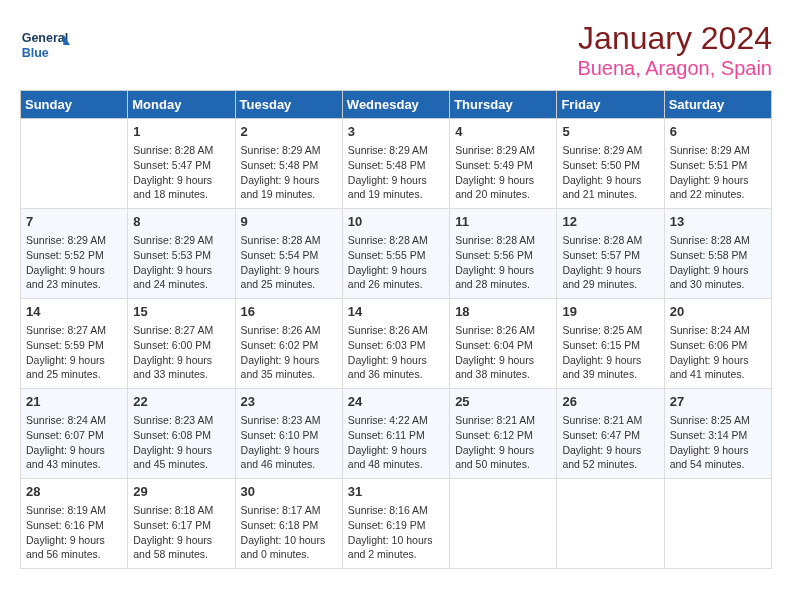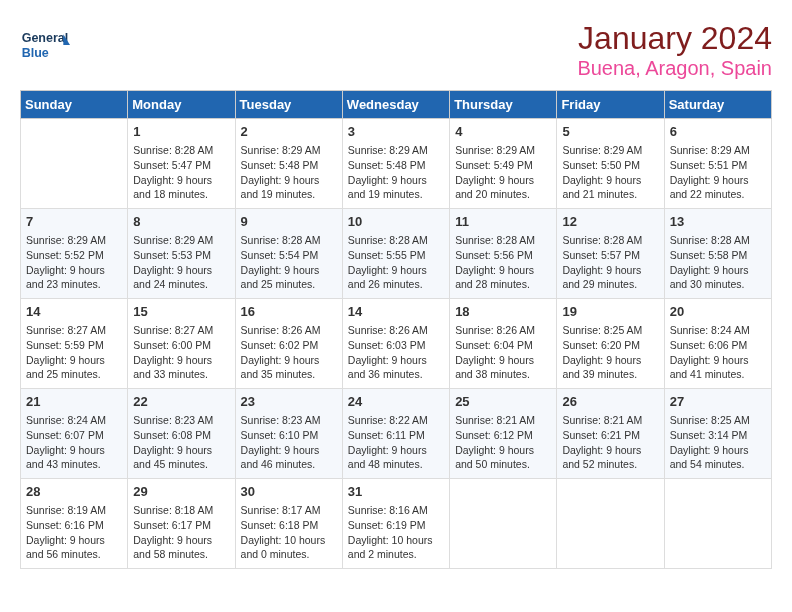--- a/index.html
+++ b/index.html
@@ -235,21 +235,21 @@
         <td>
           <span class="day-num">18</span>
           <div class="day-info">Sunrise: 8:26 AM</div>
           <div class="day-info">Sunset: 6:04 PM</div>
           <div class="day-info">Daylight: 9 hours</div>
           <div class="day-info">and 38 minutes.</div>
         </td>
         <td>
           <span class="day-num">19</span>
           <div class="day-info">Sunrise: 8:25 AM</div>
-          <div class="day-info">Sunset: 6:20 PM</div>
+          <div class="day-info">Sunset: 6:15 PM</div>
           <div class="day-info">Daylight: 9 hours</div>
           <div class="day-info">and 39 minutes.</div>
         </td>
         <td>
           <span class="day-num">20</span>
           <div class="day-info">Sunrise: 8:24 AM</div>
           <div class="day-info">Sunset: 6:06 PM</div>
           <div class="day-info">Daylight: 9 hours</div>
           <div class="day-info">and 41 minutes.</div>
         </td>
@@ -271,36 +271,36 @@
         </td>
         <td>
           <span class="day-num">23</span>
           <div class="day-info">Sunrise: 8:23 AM</div>
           <div class="day-info">Sunset: 6:10 PM</div>
           <div class="day-info">Daylight: 9 hours</div>
           <div class="day-info">and 46 minutes.</div>
         </td>
         <td>
           <span class="day-num">24</span>
-          <div class="day-info">Sunrise: 8:22 AM</div>
+          <div class="day-info">Sunrise: 4:22 AM</div>
           <div class="day-info">Sunset: 6:11 PM</div>
           <div class="day-info">Daylight: 9 hours</div>
           <div class="day-info">and 48 minutes.</div>
         </td>
         <td>
           <span class="day-num">25</span>
           <div class="day-info">Sunrise: 8:21 AM</div>
           <div class="day-info">Sunset: 6:12 PM</div>
           <div class="day-info">Daylight: 9 hours</div>
           <div class="day-info">and 50 minutes.</div>
         </td>
         <td>
           <span class="day-num">26</span>
           <div class="day-info">Sunrise: 8:21 AM</div>
-          <div class="day-info">Sunset: 6:21 PM</div>
+          <div class="day-info">Sunset: 6:47 PM</div>
           <div class="day-info">Daylight: 9 hours</div>
           <div class="day-info">and 52 minutes.</div>
         </td>
         <td>
           <span class="day-num">27</span>
           <div class="day-info">Sunrise: 8:25 AM</div>
           <div class="day-info">Sunset: 3:14 PM</div>
           <div class="day-info">Daylight: 9 hours</div>
           <div class="day-info">and 54 minutes.</div>
         </td>

